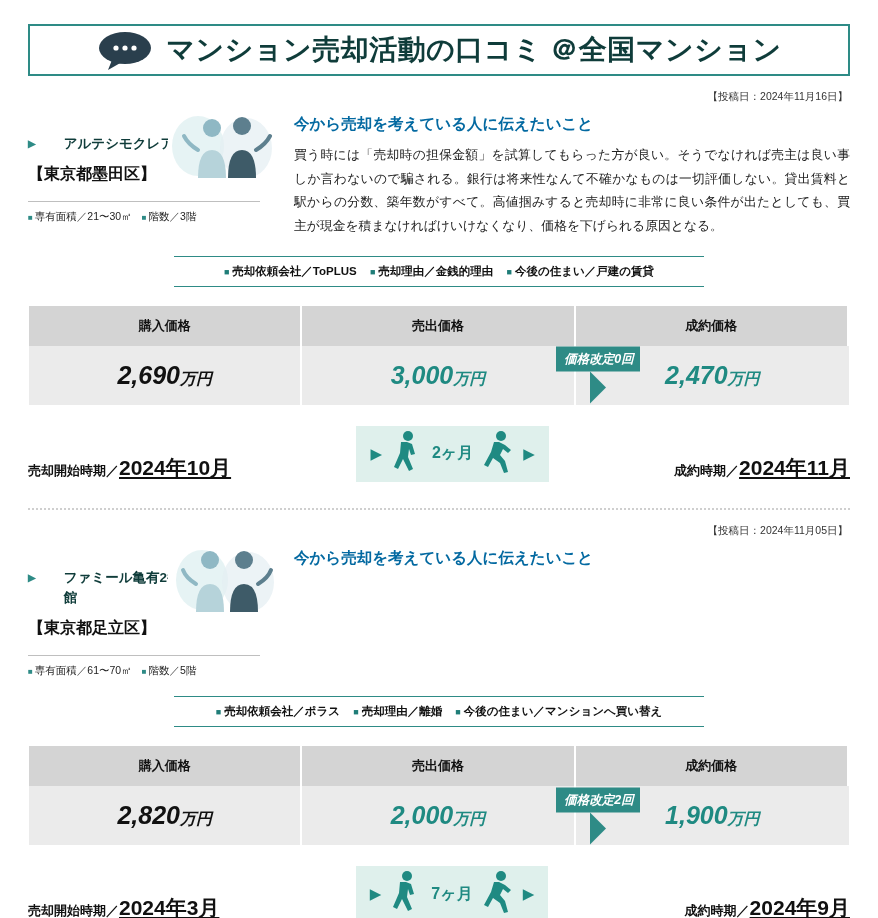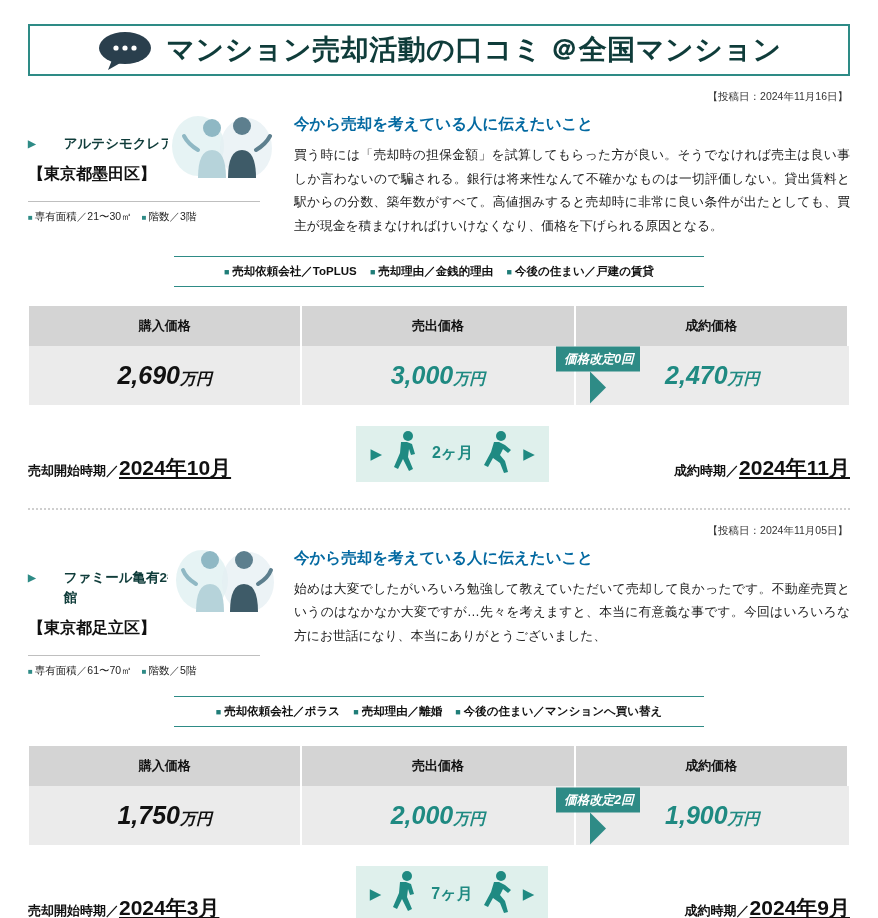--- a/index.html
+++ b/index.html
@@ -356,37 +356,36 @@
         </div>
         <div class="ward">【東京都足立区】</div>
         <div class="specs">
           <span><span class="sq">■</span><span>専有面積／61〜70㎡</span></span>
           <span><span class="sq">■</span><span>階数／5階</span></span>
         </div>
       </div>
 
       <div class="right-col">
         <div class="advice-title">今から売却を考えている人に伝えたいこと</div>
-        <div class="advice-body">始めは大変でしたがいろいろ勉強して教えていただいて売却して良かったです。不動産売買というのはなかなか大変ですが…先々を考えますと、本当に有意義な事です。今回はいろいろな方にお世話になり、本当にありがとうございました、</div>
       </div>
     </div>
 
     <div class="meta-strip">
       <span class="meta-item"><span class="sq">■</span><span>売却依頼会社／ポラス</span></span>
       <span class="meta-item"><span class="sq">■</span><span>売却理由／離婚</span></span>
       <span class="meta-item"><span class="sq">■</span><span>今後の住まい／マンションへ買い替え</span></span>
     </div>
 
     <div class="price-table">
       <div class="pt-head">購入価格</div>
       <div class="pt-head">売出価格</div>
       <div class="pt-head">成約価格</div>
 
       <div class="pt-cell">
-        <span class="price-val"><span>1,750</span><span class="unit">万円</span></span>
+        <span class="price-val"><span>2,820</span><span class="unit">万円</span></span>
       </div>
       <div class="pt-cell">
         <span class="price-val teal"><span>2,000</span><span class="unit">万円</span></span>
         <div class="revise-badge">
           <span class="revise-label">価格改定2回</span>
           <span class="revise-arrow"></span>
         </div>
       </div>
       <div class="pt-cell">
         <span class="price-val teal"><span>1,900</span><span class="unit">万円</span></span>

